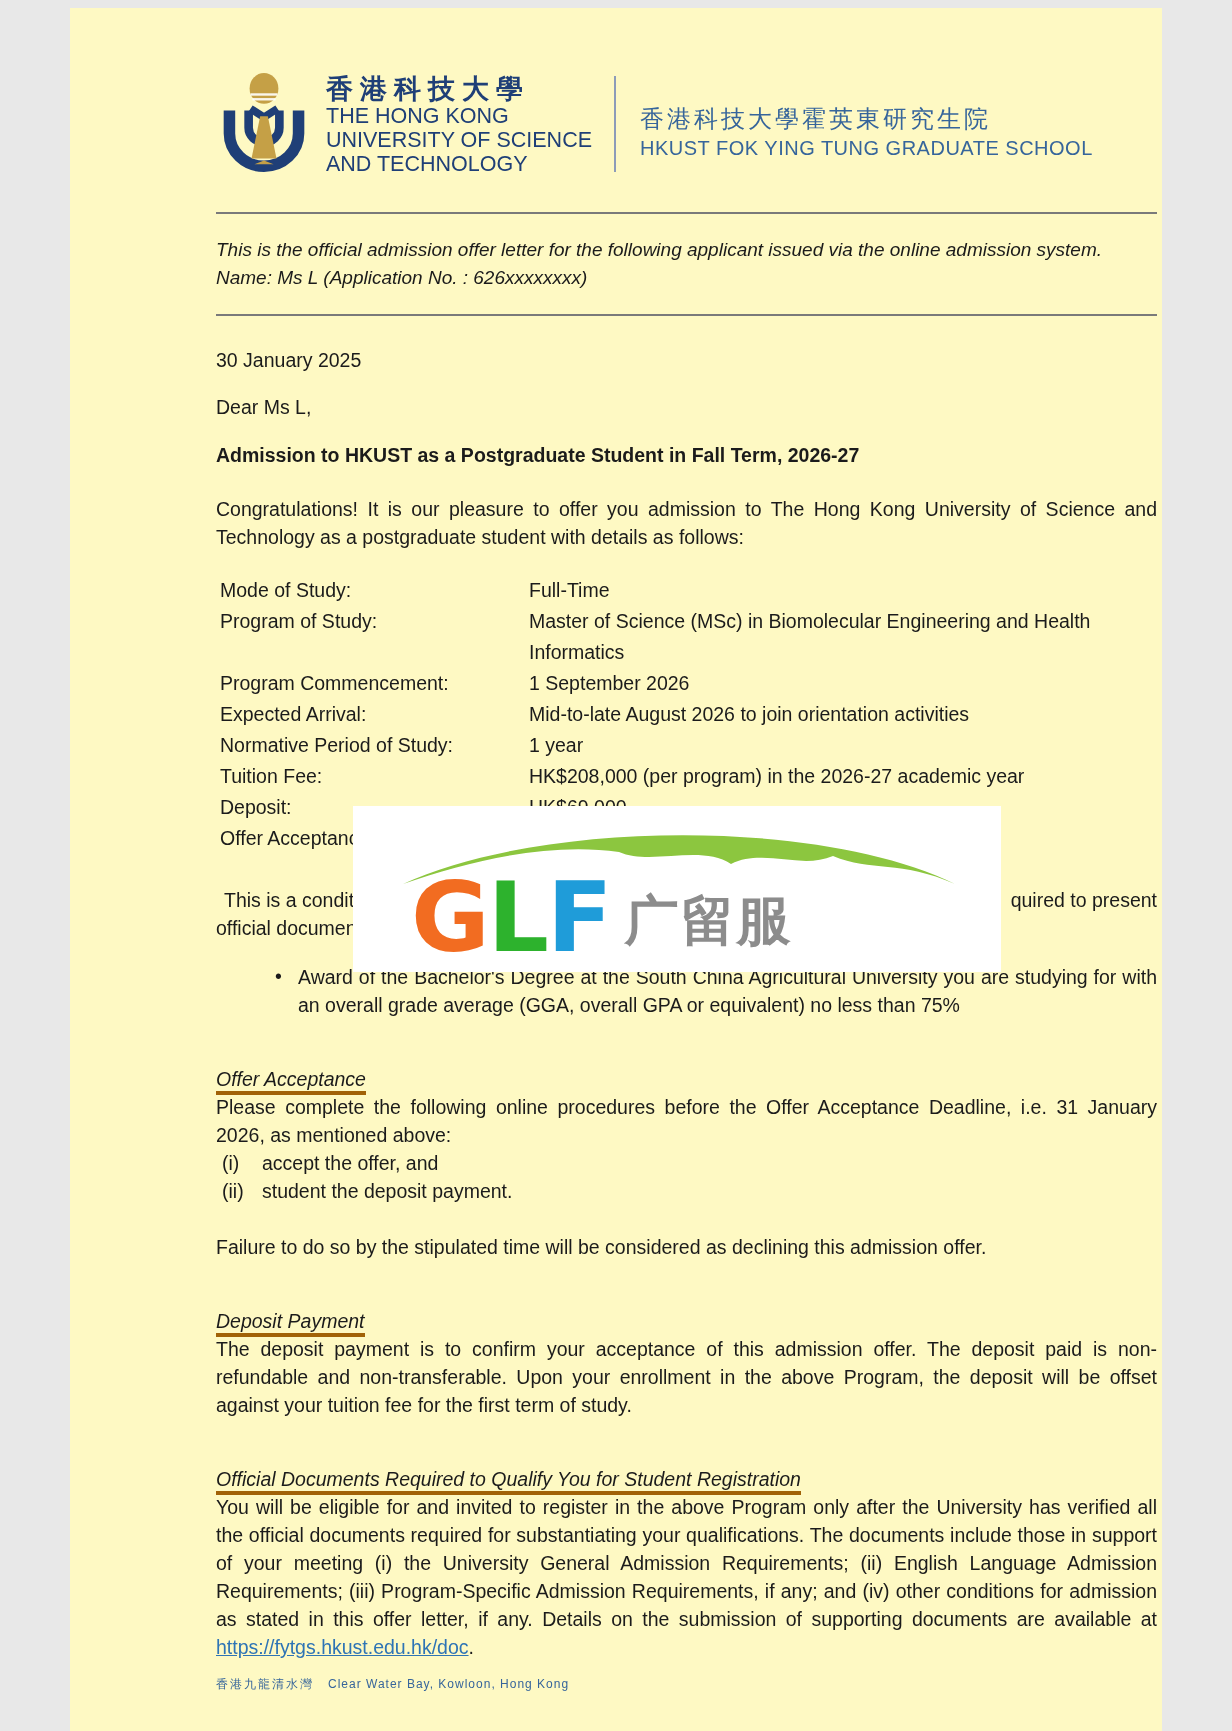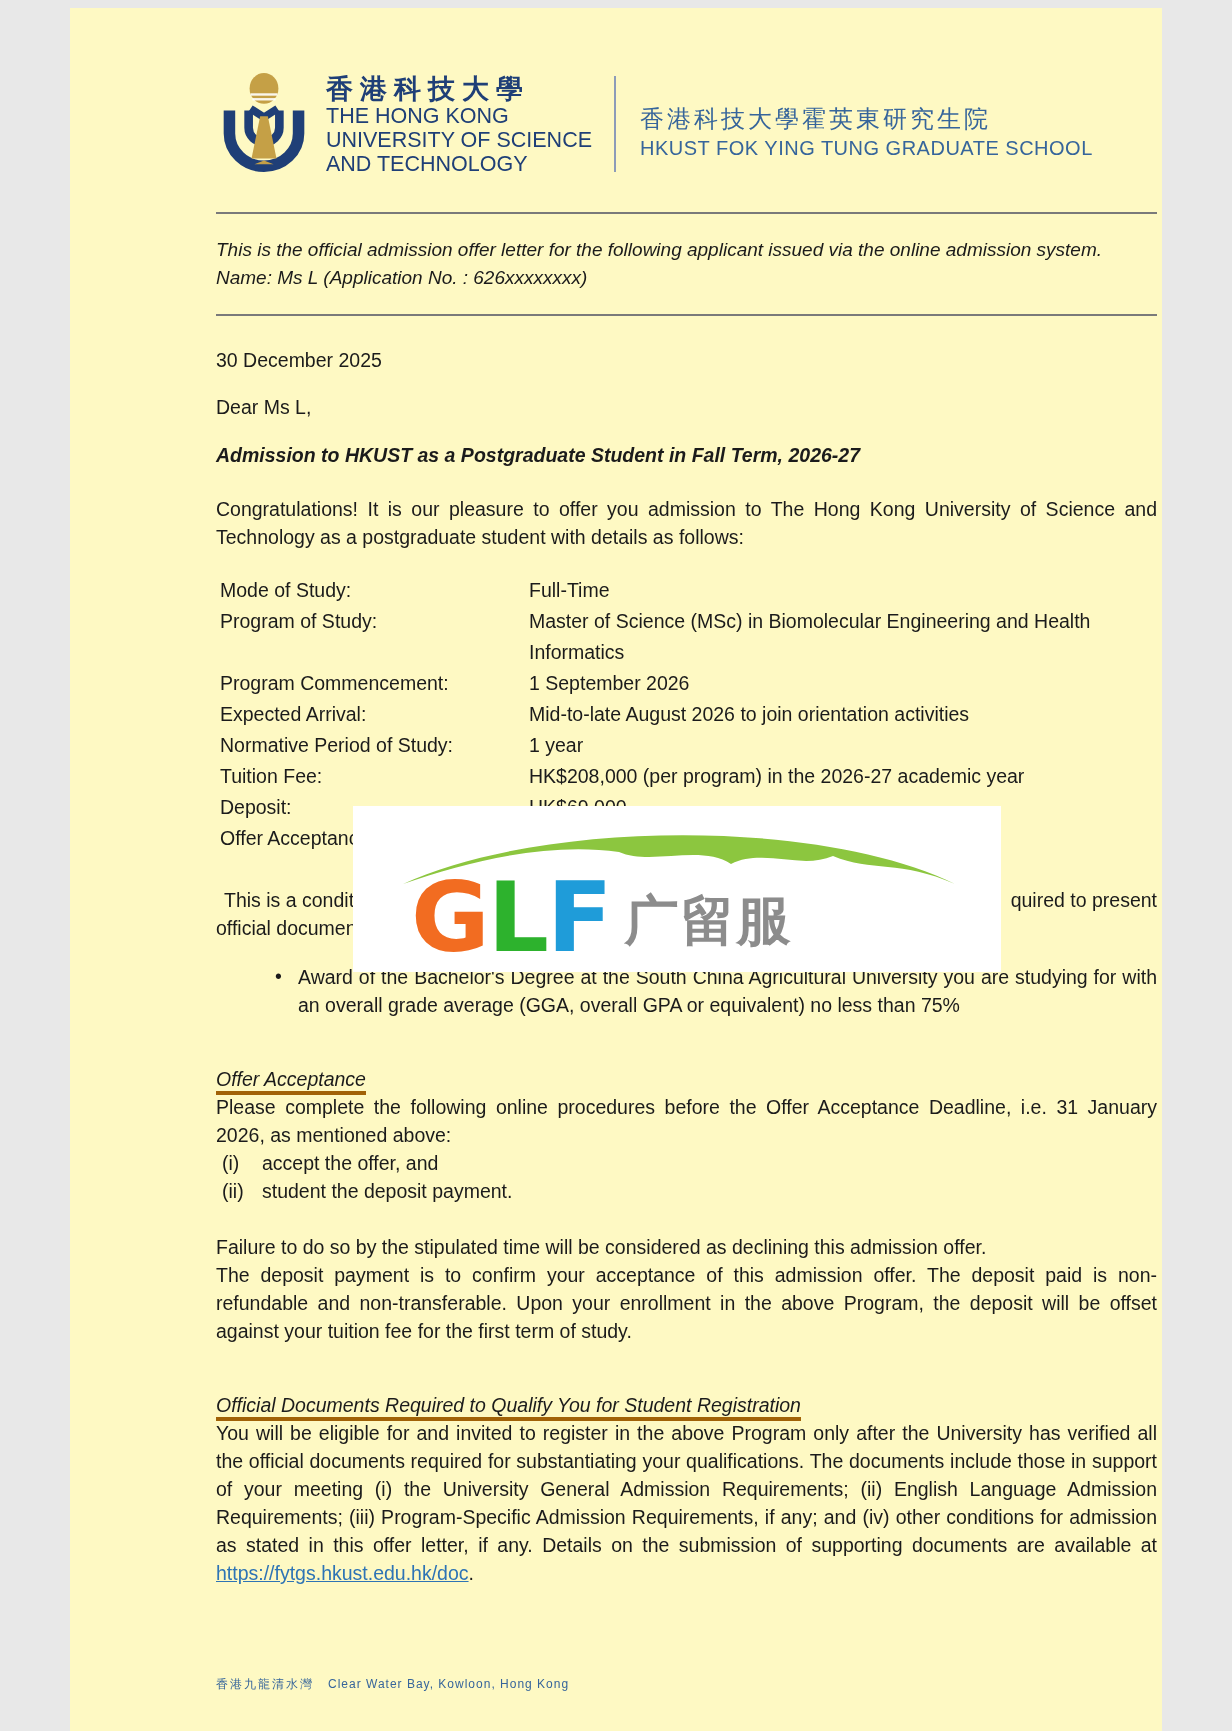--- a/index.html
+++ b/index.html
@@ -21,21 +21,21 @@
   .gs-en{font-size:20px;line-height:28px;letter-spacing:0.5px;}
   
   .rule{height:2px;background:#7a7a7a;width:941px;}
   .rule1{margin-top:36px;}
   .rule2{margin-top:22px;}
   .notice{margin-top:22px;font-style:italic;font-size:19px;line-height:28px;}
   
   .body-text{font-size:19.5px;line-height:28px;}
   .date{margin-top:30px;}
   .salute{margin-top:19px;}
-  .subject{margin-top:20px;font-weight:bold;font-style:italic;}
+  .subject{margin-top:20px;font-weight:bold;}
   .intro{margin-top:26px;text-align:justify;}
   .details{margin-top:24px;line-height:31px;}
   .drow{display:flex;}
   .dlabel{width:309px;flex:0 0 auto;padding-left:4px;}
   .dvalue{flex:1;}
   
   .cond{position:relative;height:56px;margin-top:32px;}
   .cond .frag{position:absolute;white-space:nowrap;}
   .frag-l1{left:8px;top:0;}
   .frag-l2{left:0;top:28px;}
@@ -91,21 +91,21 @@
     </div>
 
     <div class="rule rule1"></div>
     <div class="notice">
       <div>This is the official admission offer letter for the following applicant issued via the online admission system.</div>
       <div>Name: Ms L  (Application No. : 626xxxxxxxx)</div>
     </div>
     <div class="rule rule2"></div>
 
     <div class="body-text">
-      <div class="date">30 December 2025</div>
+      <div class="date">30 January 2025</div>
       <div class="salute">Dear Ms L,</div>
       <div class="subject">Admission to HKUST as a Postgraduate Student in Fall Term, 2026-27</div>
       <div class="intro">Congratulations! It is our pleasure to offer you admission to The Hong Kong University of Science and Technology as a postgraduate student with details as follows:</div>
 
       <div class="details">
         <div class="drow">
           <div class="dlabel">Mode of Study:</div>
           <div class="dvalue">Full-Time</div>
         </div>
         <div class="drow">
@@ -168,20 +168,23 @@
       <div class="num-item">
         <span class="num">(i)</span>
         <span>accept the offer, and</span>
       </div>
       <div class="num-item">
         <span class="num">(ii)</span>
         <span>student the deposit payment.</span>
       </div>
       <div class="gap-par">Failure to do so by the stipulated time will be considered as declining this admission offer.</div>
 
+      <div class="sec-head">
+        <span>Deposit Payment</span>
+      </div>
       <div class="sec-body">The deposit payment is to confirm your acceptance of this admission offer. The deposit paid is non-refundable and non-transferable. Upon your enrollment in the above Program, the deposit will be offset against your tuition fee for the first term of study.</div>
 
       <div class="sec-head">
         <span>Official Documents Required to Qualify You for Student Registration</span>
       </div>
       <div class="sec-body"><span>You will be eligible for and invited to register in the above Program only after the University has verified all the official documents required for substantiating your qualifications. The documents include those in support of your meeting (i) the University General Admission Requirements; (ii) English Language Admission Requirements; (iii) Program-Specific Admission Requirements, if any; and (iv) other conditions for admission as stated in this offer letter, if any. Details on the submission of supporting documents are available at </span><a class="doclink" href="#" style="color:#2E74B5;">https://fytgs.hkust.edu.hk/doc</a><span>.</span></div>
     </div>
   </div>
 
   <div class="footer" style="color:#36659B;">

